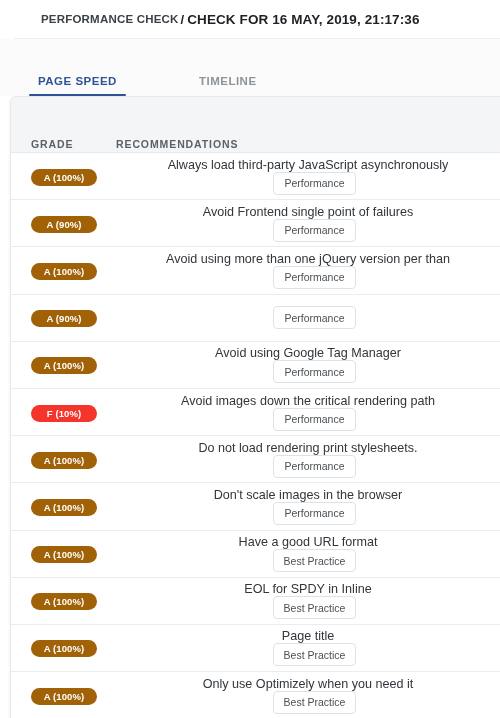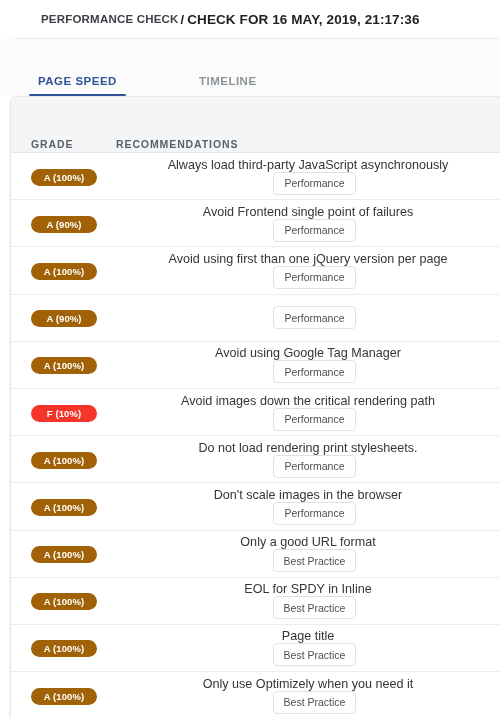--- a/index.html
+++ b/index.html
@@ -231,21 +231,21 @@
             <span class="reco-text">Avoid Frontend single point of failures</span>
             <span class="chip">Performance</span>
           </div>
         </div>
 
         <div class="row">
           <div class="col-grade">
             <span class="badge grade-a">A (100%)</span>
           </div>
           <div class="col-reco reco-cell">
-            <span class="reco-text">Avoid using first than one jQuery version per page</span>
+            <span class="reco-text">Avoid using more than one jQuery version per than</span>
             <span class="chip">Performance</span>
           </div>
         </div>
 
         <div class="row">
           <div class="col-grade">
             <span class="badge grade-a">A (90%)</span>
           </div>
           <div class="col-reco reco-cell">
             <span class="chip">Performance</span>
@@ -290,21 +290,21 @@
             <span class="reco-text">Don't scale images in the browser</span>
             <span class="chip">Performance</span>
           </div>
         </div>
 
         <div class="row">
           <div class="col-grade">
             <span class="badge grade-a">A (100%)</span>
           </div>
           <div class="col-reco reco-cell">
-            <span class="reco-text">Only a good URL format</span>
+            <span class="reco-text">Have a good URL format</span>
             <span class="chip">Best Practice</span>
           </div>
         </div>
 
         <div class="row">
           <div class="col-grade">
             <span class="badge grade-a">A (100%)</span>
           </div>
           <div class="col-reco reco-cell">
             <span class="reco-text">EOL for SPDY in Inline</span>

